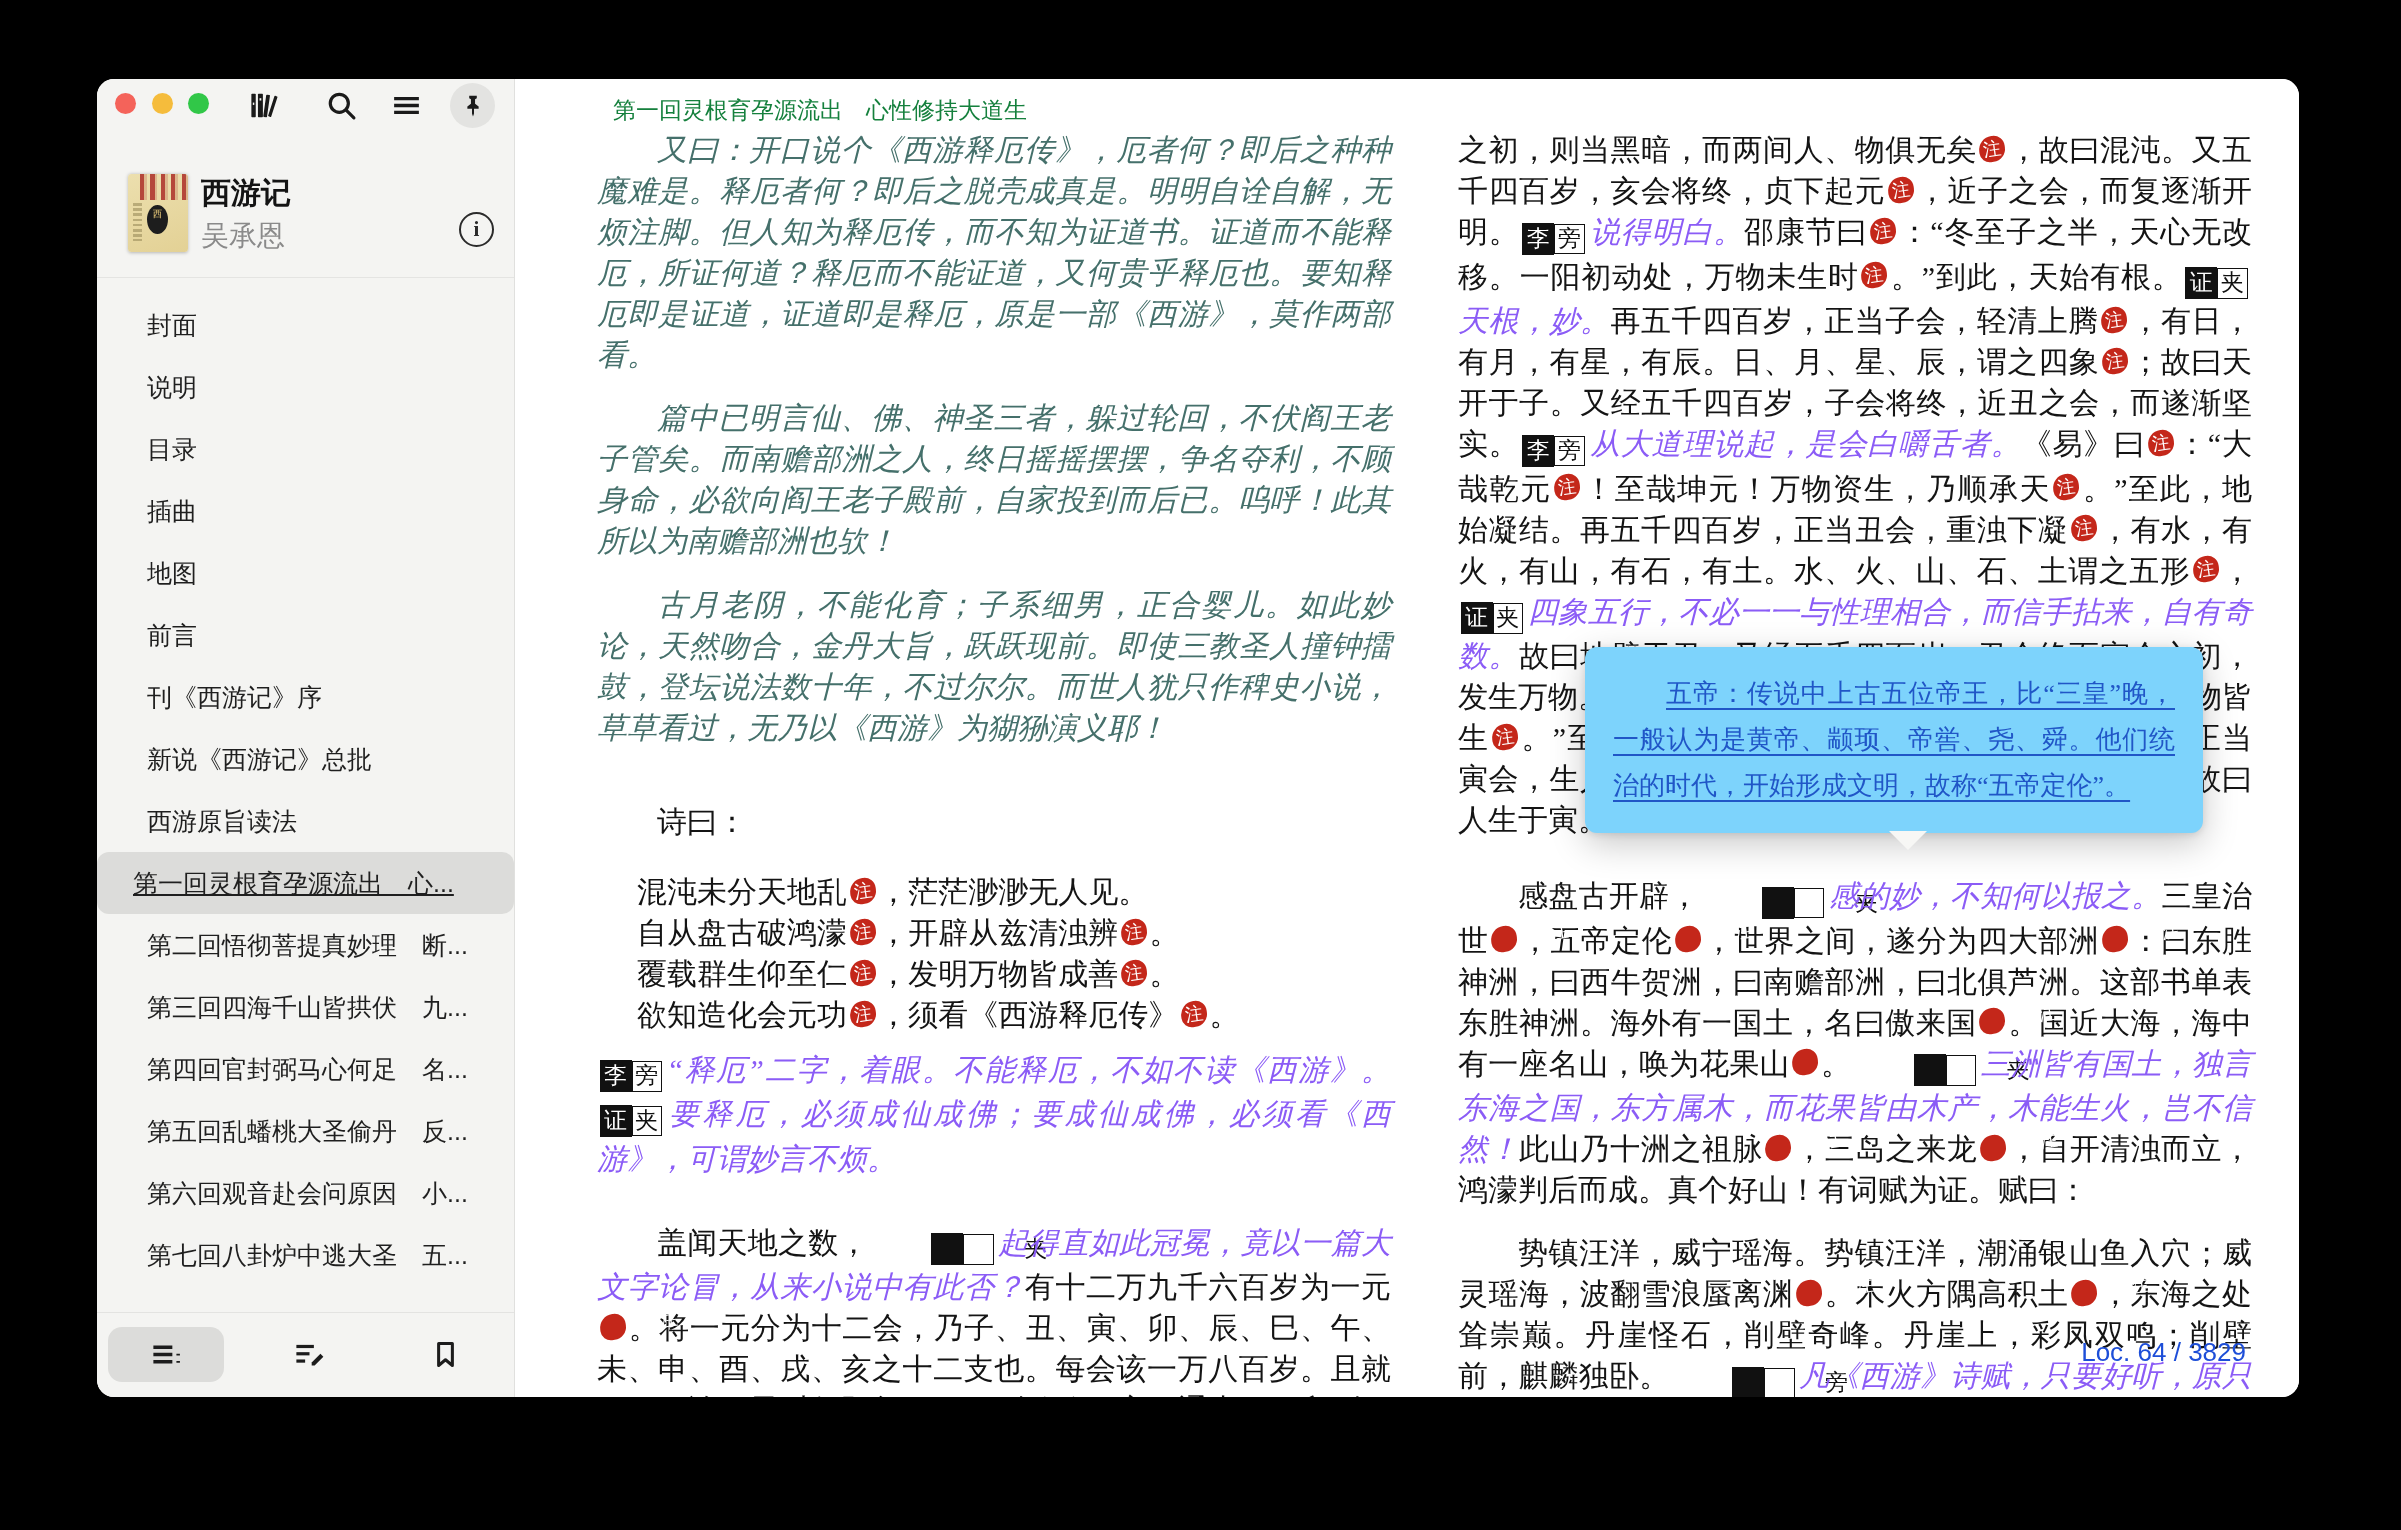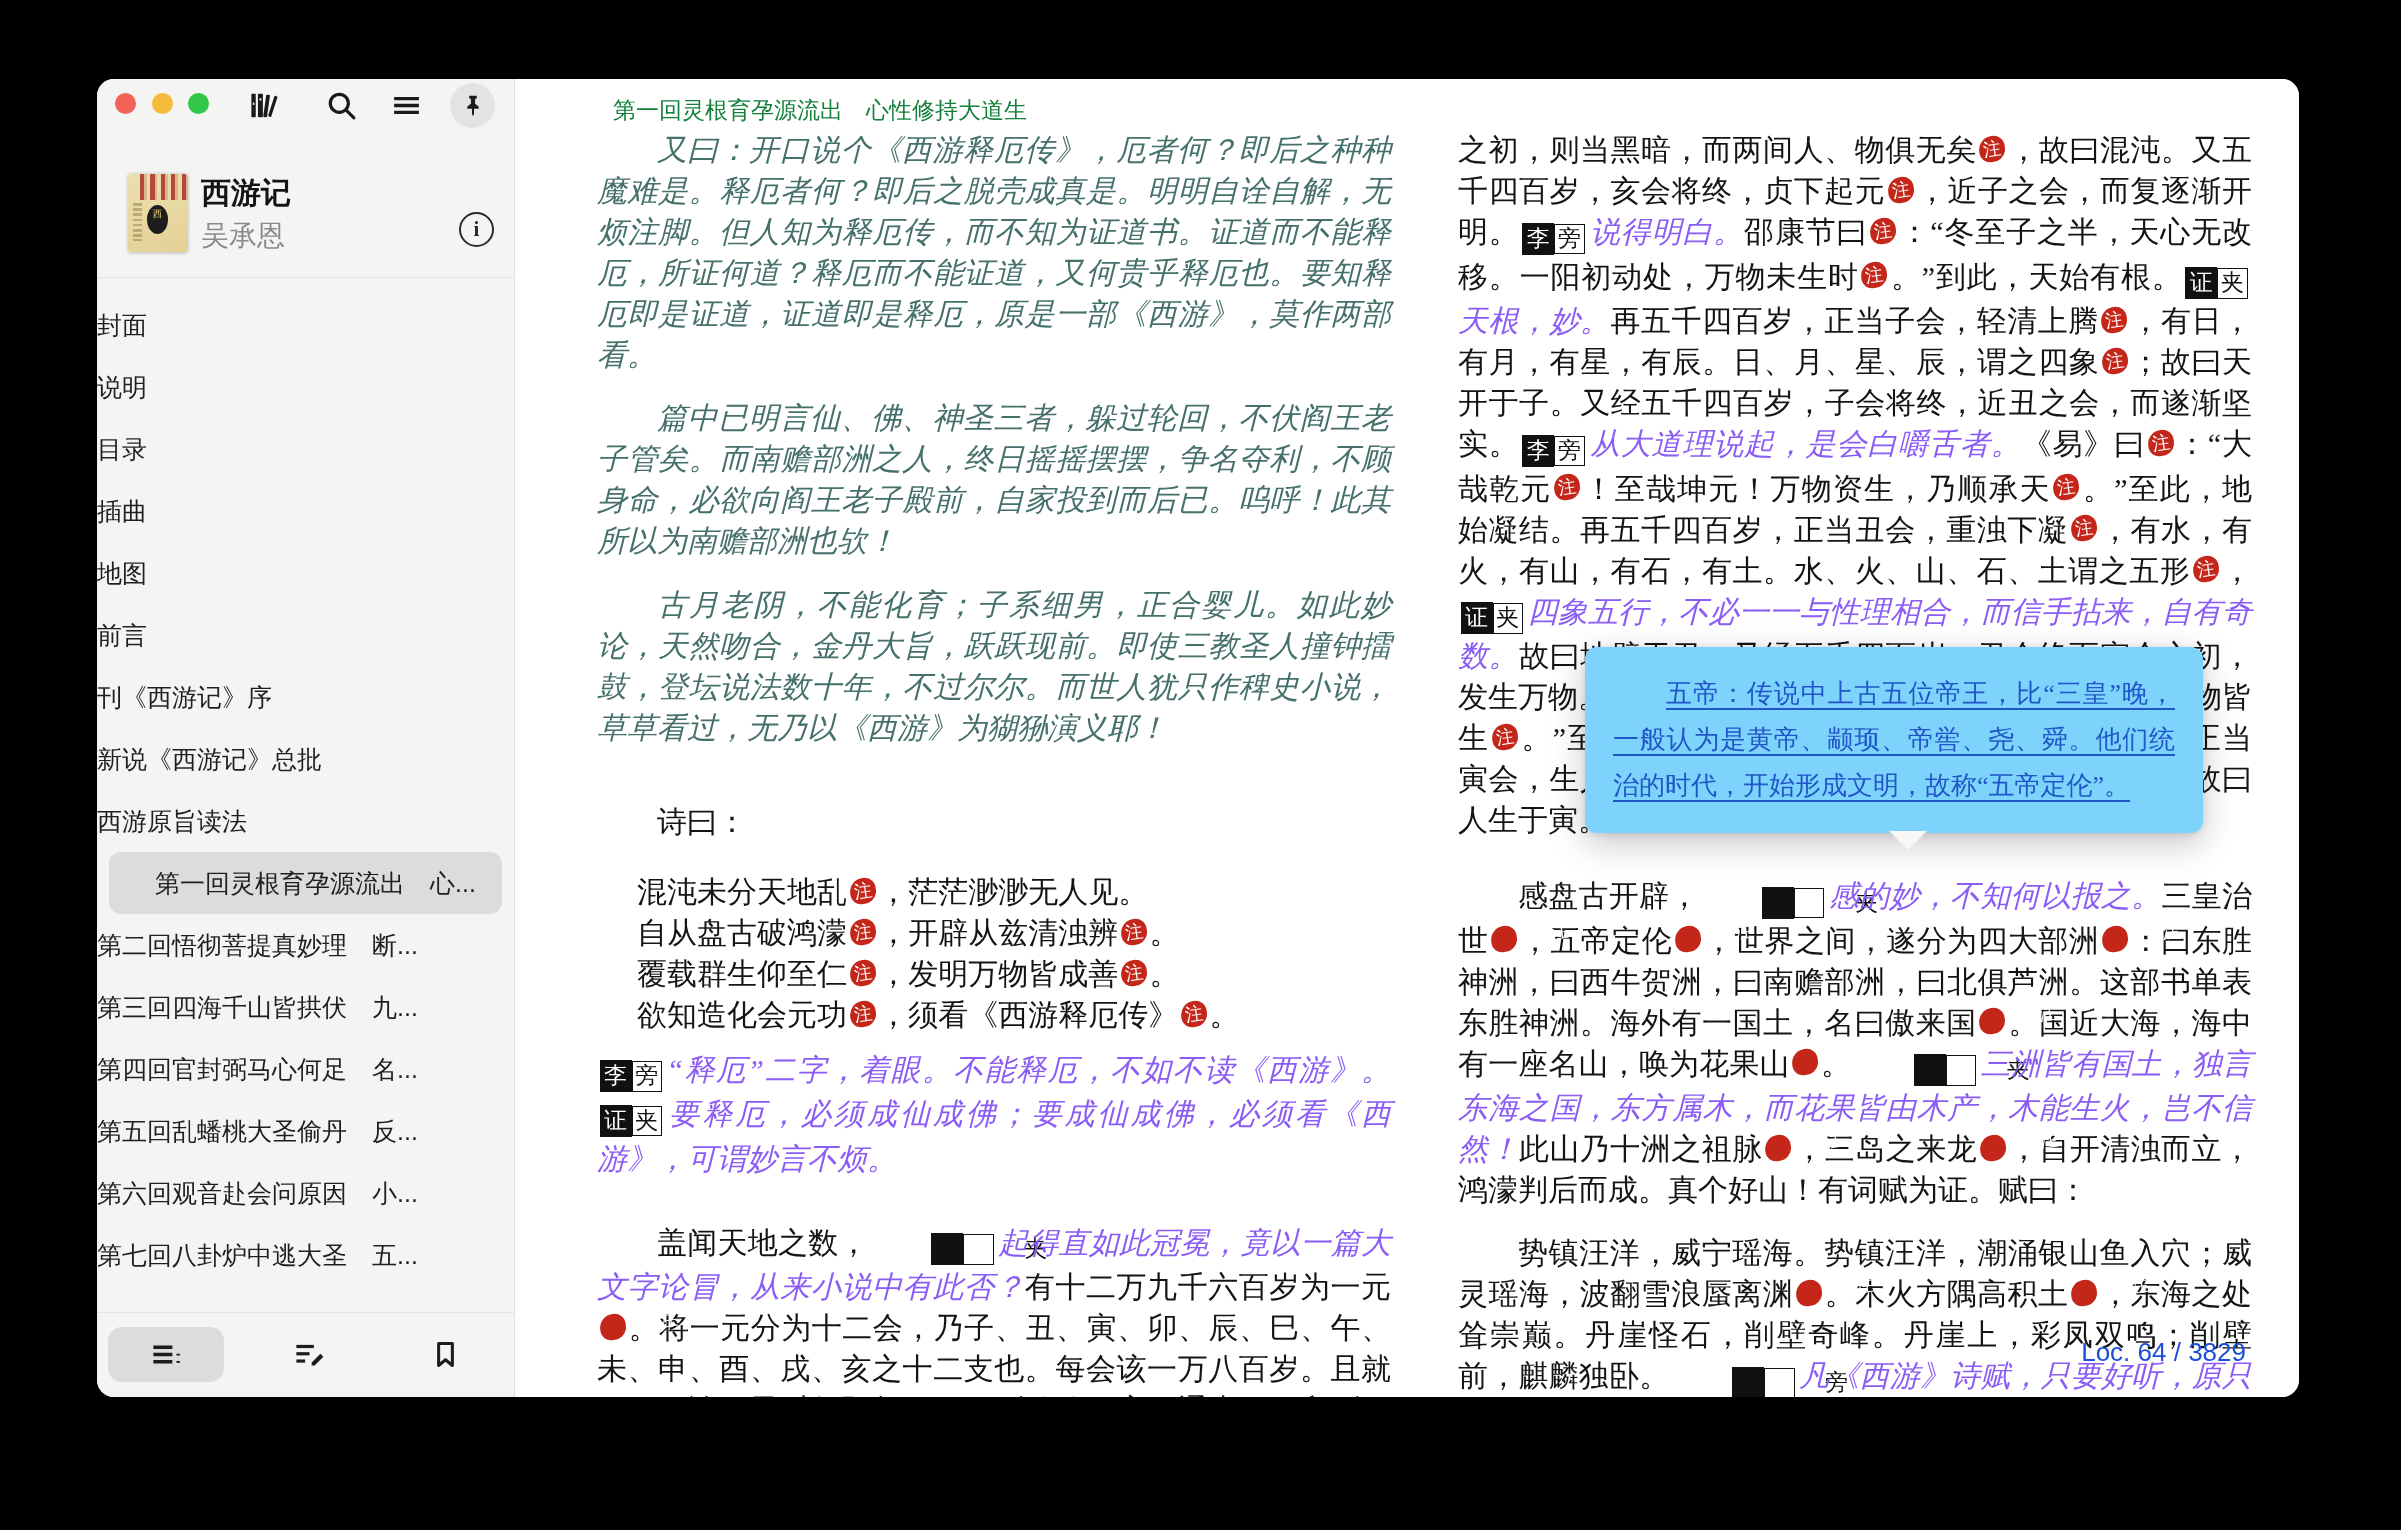--- a/index.html
+++ b/index.html
@@ -33,23 +33,23 @@
   .cover .vtext{position:absolute;left:5.2px;top:29px;width:8.6px;height:38px;
          background:repeating-linear-gradient(#9a8c5a 0 2.6px,transparent 2.6px 5.2px);opacity:.6;}
   .book-title{position:absolute;left:104px;top:3.5px;font-size:30px;font-weight:700;color:#141414;}
   .book-author{position:absolute;left:104px;top:48px;font-size:28px;color:#8a8a8a;}
   .info-icon{position:absolute;left:362px;top:43px;width:31px;height:31px;border:2.6px solid #2b2b2b;border-radius:50%;
              color:#2b2b2b;font-size:21px;font-weight:700;display:flex;align-items:center;justify-content:center;
              font-family:"Liberation Serif",serif;}
   .side-divider{position:absolute;left:0;top:198px;width:417px;height:0.9px;background:#e4e4e2;}
 
   .nav{position:absolute;left:0;top:215px;width:417px;list-style:none;margin:0;padding:0;}
-  .nav li{height:62px;line-height:62px;font-size:25px;color:#1f1f1f;white-space:nowrap;
+  .nav li{height:62px;line-height:62px;padding-left:50px;font-size:25px;color:#1f1f1f;white-space:nowrap;
           overflow:hidden;cursor:default;}
-  .nav li.selected{background:#dcdcda;border-radius:12px;margin:0 12px;padding-left:46px;}
+  .nav li.selected{background:#dcdcda;border-radius:12px;margin:0 0;padding-left:36px;text-decoration:underline;}
 
   .bottom-bar{position:absolute;left:0;bottom:0;width:417px;height:84px;border-top:0.9px solid #e3e3e1;}
   .bb-slot{position:absolute;top:14px;width:116px;height:55px;display:flex;align-items:center;justify-content:center;color:#1c1c1c;}
   .bb-slot.active{background:#dcdcda;border-radius:14px;}
   .bb-toc{left:11.2px;} .bb-notes{left:154px;} .bb-bookmark{left:290px;}
 
   
   .content{position:relative;flex:1;background:#fff;}
   .chapter-header{position:absolute;left:98px;top:15.5px;font-size:23px;color:#15803d;}
   .col{position:absolute;top:50px;width:794px;}

